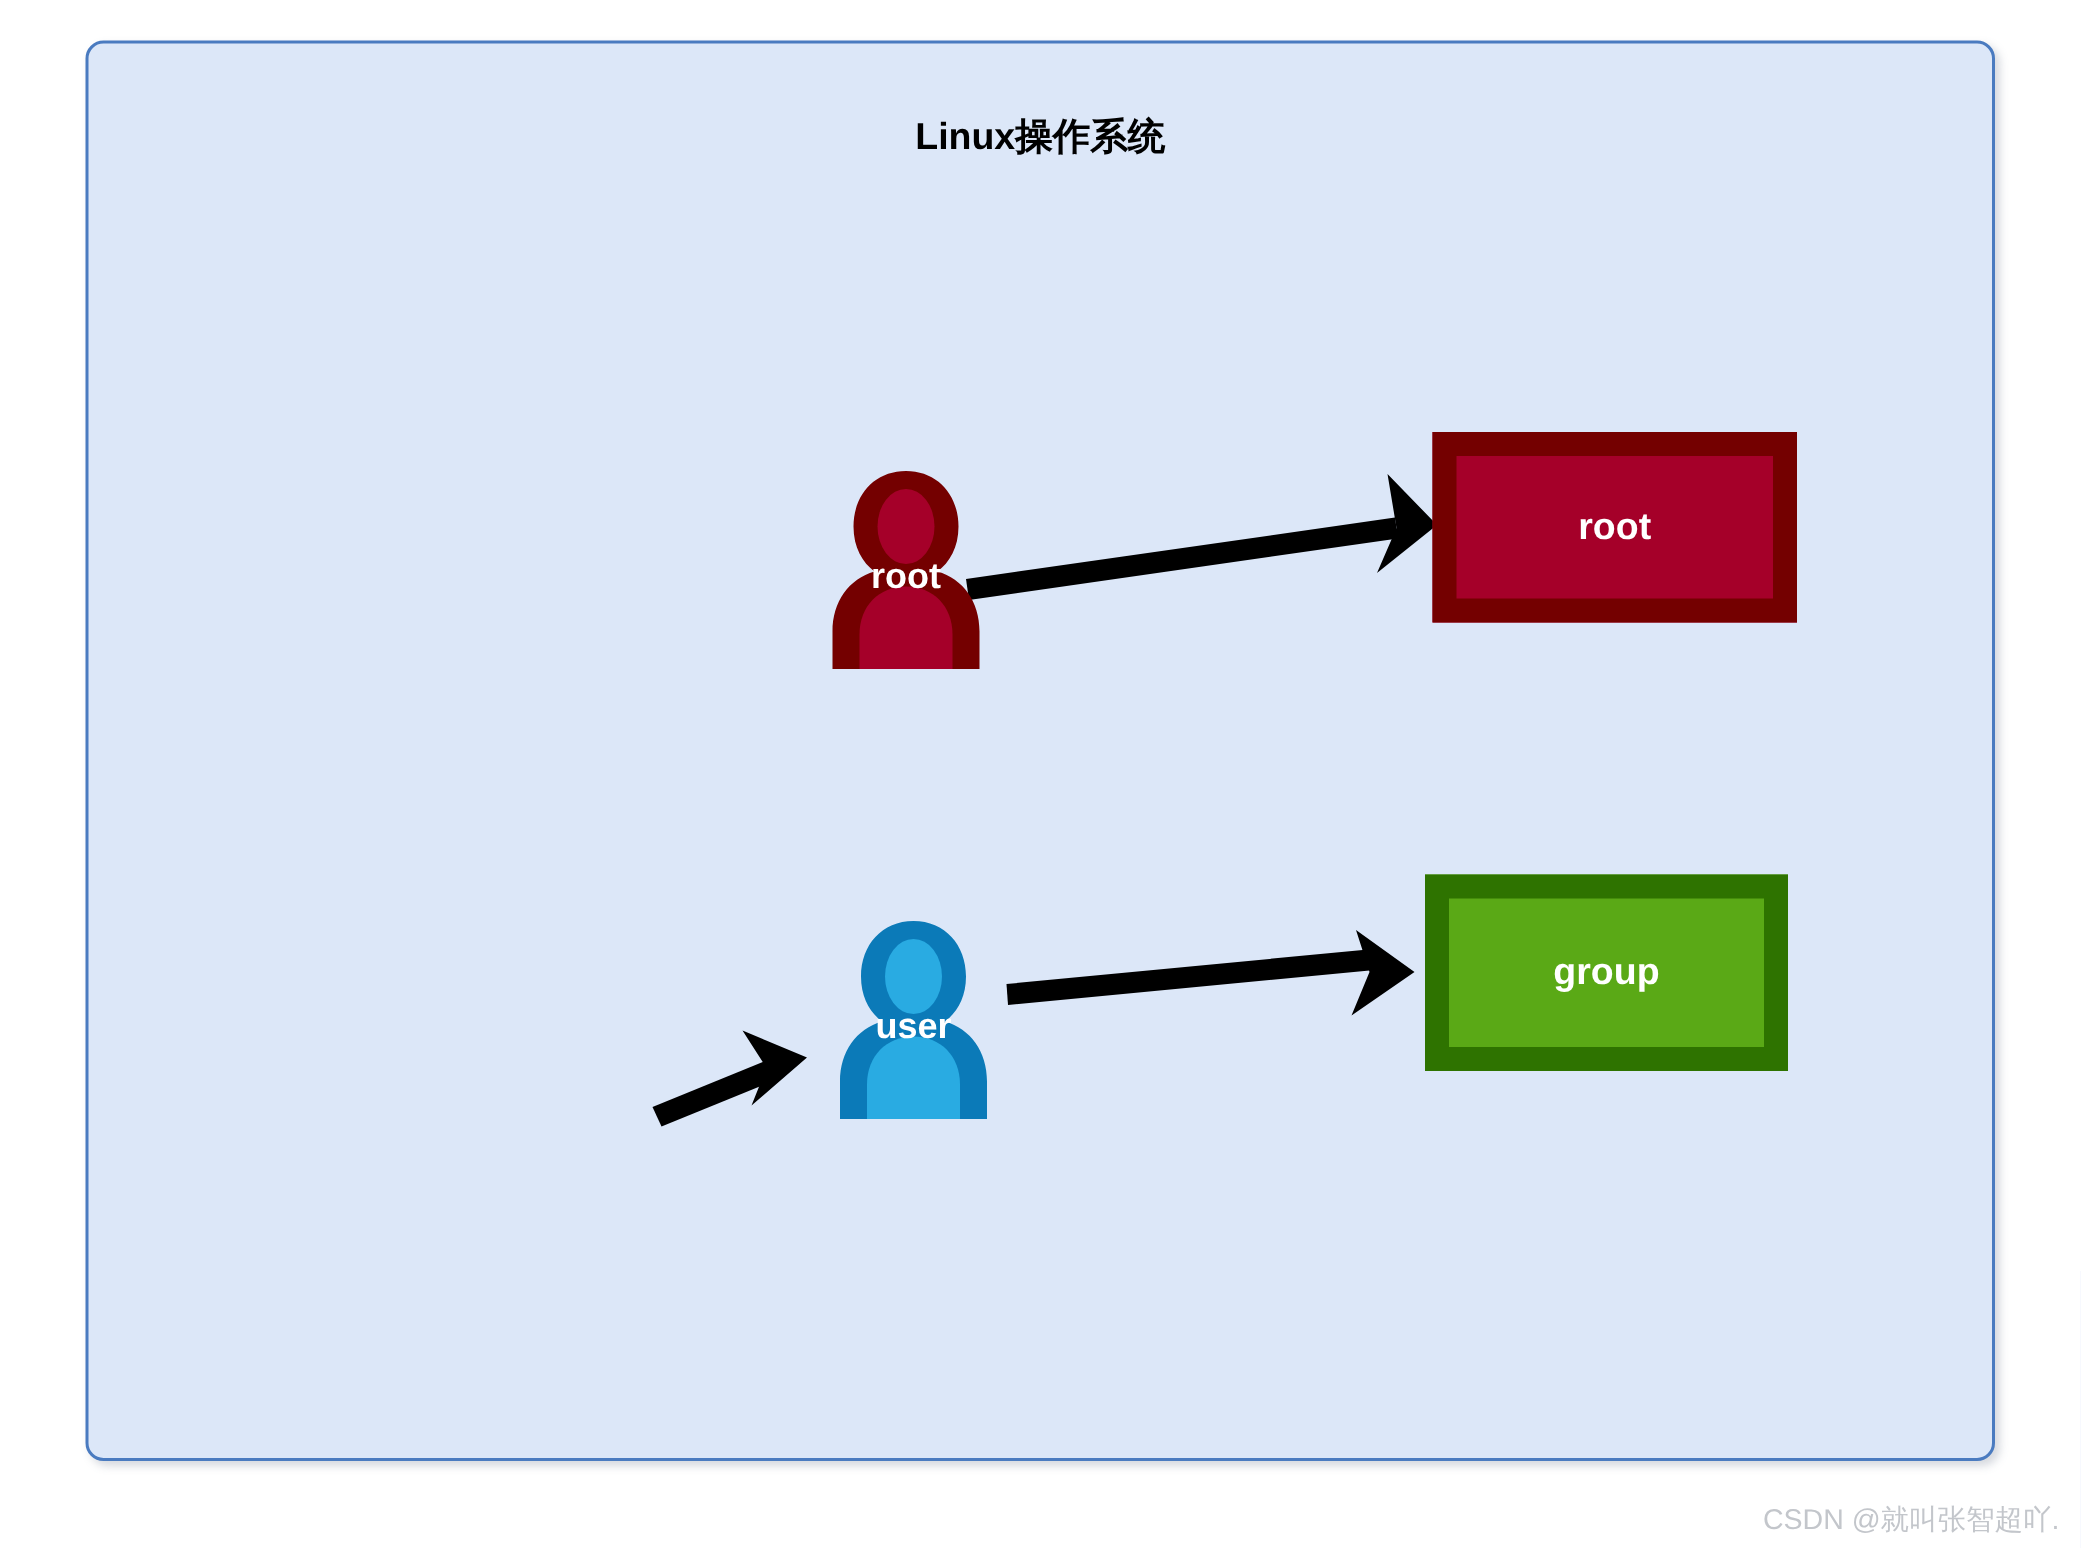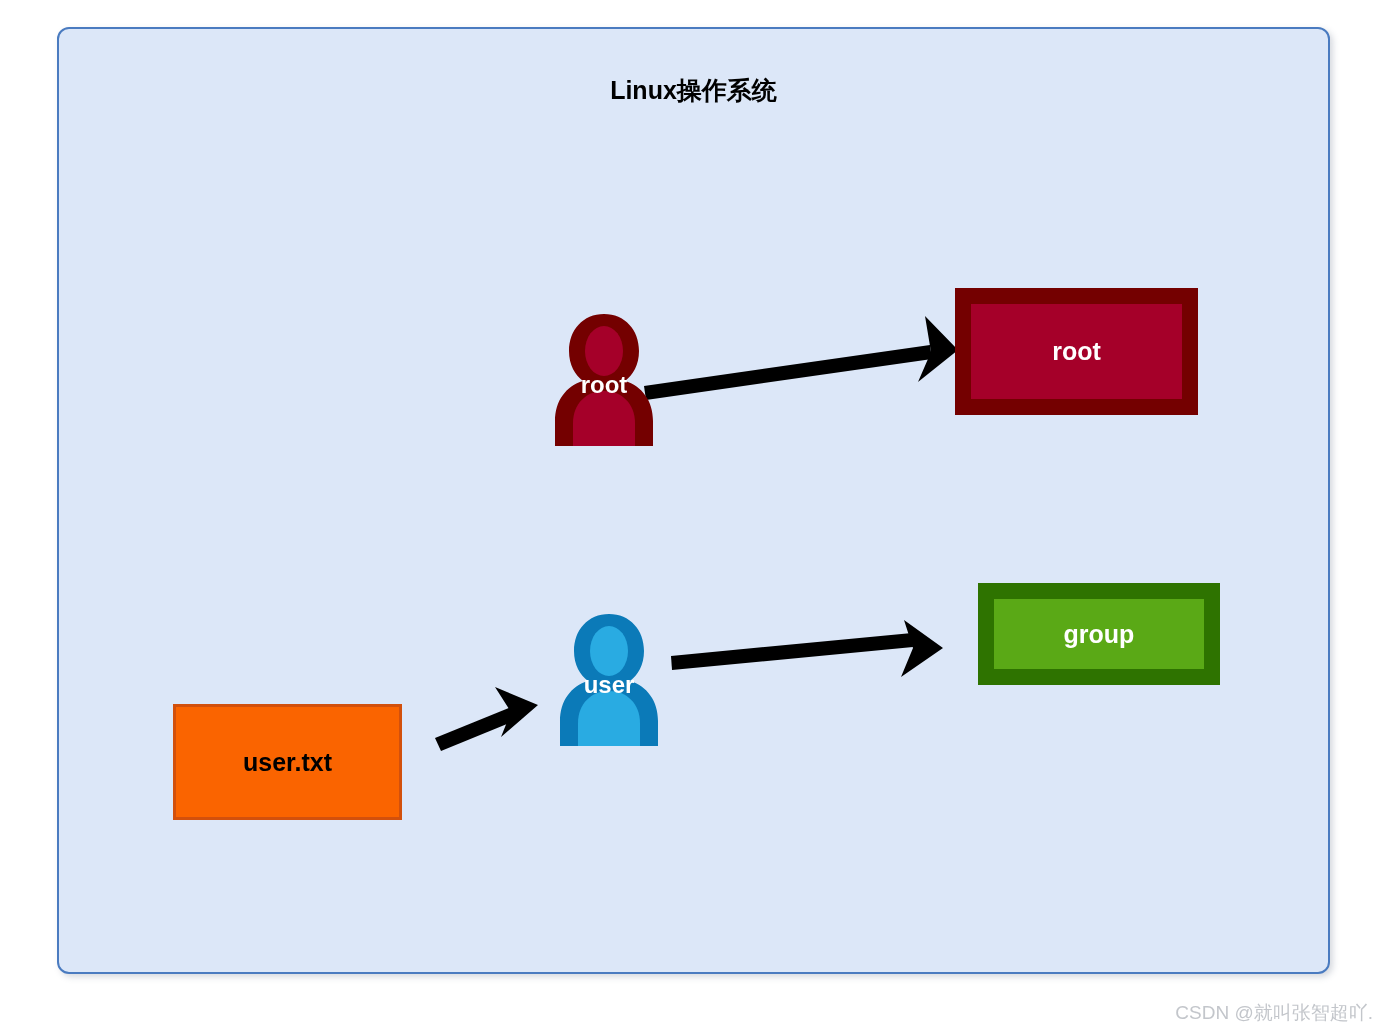--- a/index.html
+++ b/index.html
@@ -66,26 +66,25 @@
     background: #a50029;
     border: 16px solid #740000;
     color: #ffffff;
     font-size: 25px;
   }
 
   .box-group {
     left: 950px;
     top: 583px;
     width: 242px;
-    height: 102px;
+    height: 131px;
     background: #5aa916;
     border: 16px solid #2e7300;
     color: #ffffff;
     font-size: 25px;
-    margin-left: 28px;
   }
 
   .box-file {
     left: 173px;
     top: 704px;
     width: 229px;
     height: 116px;
     background: #fa6400;
     border: 3px solid #d2500c;
     color: #000000;
@@ -177,19 +176,16 @@
   </div>
 
   <div class="node-box box-root">
     <span>root</span>
   </div>
 
   <div class="node-box box-group">
     <span>group</span>
   </div>
 
-  <div class="node-box box-file">
-    <span>user.txt</span>
-  </div>
 
   <div class="watermark">CSDN @就叫张智超吖.</div>
 
 </div>
 
 </body></html>

